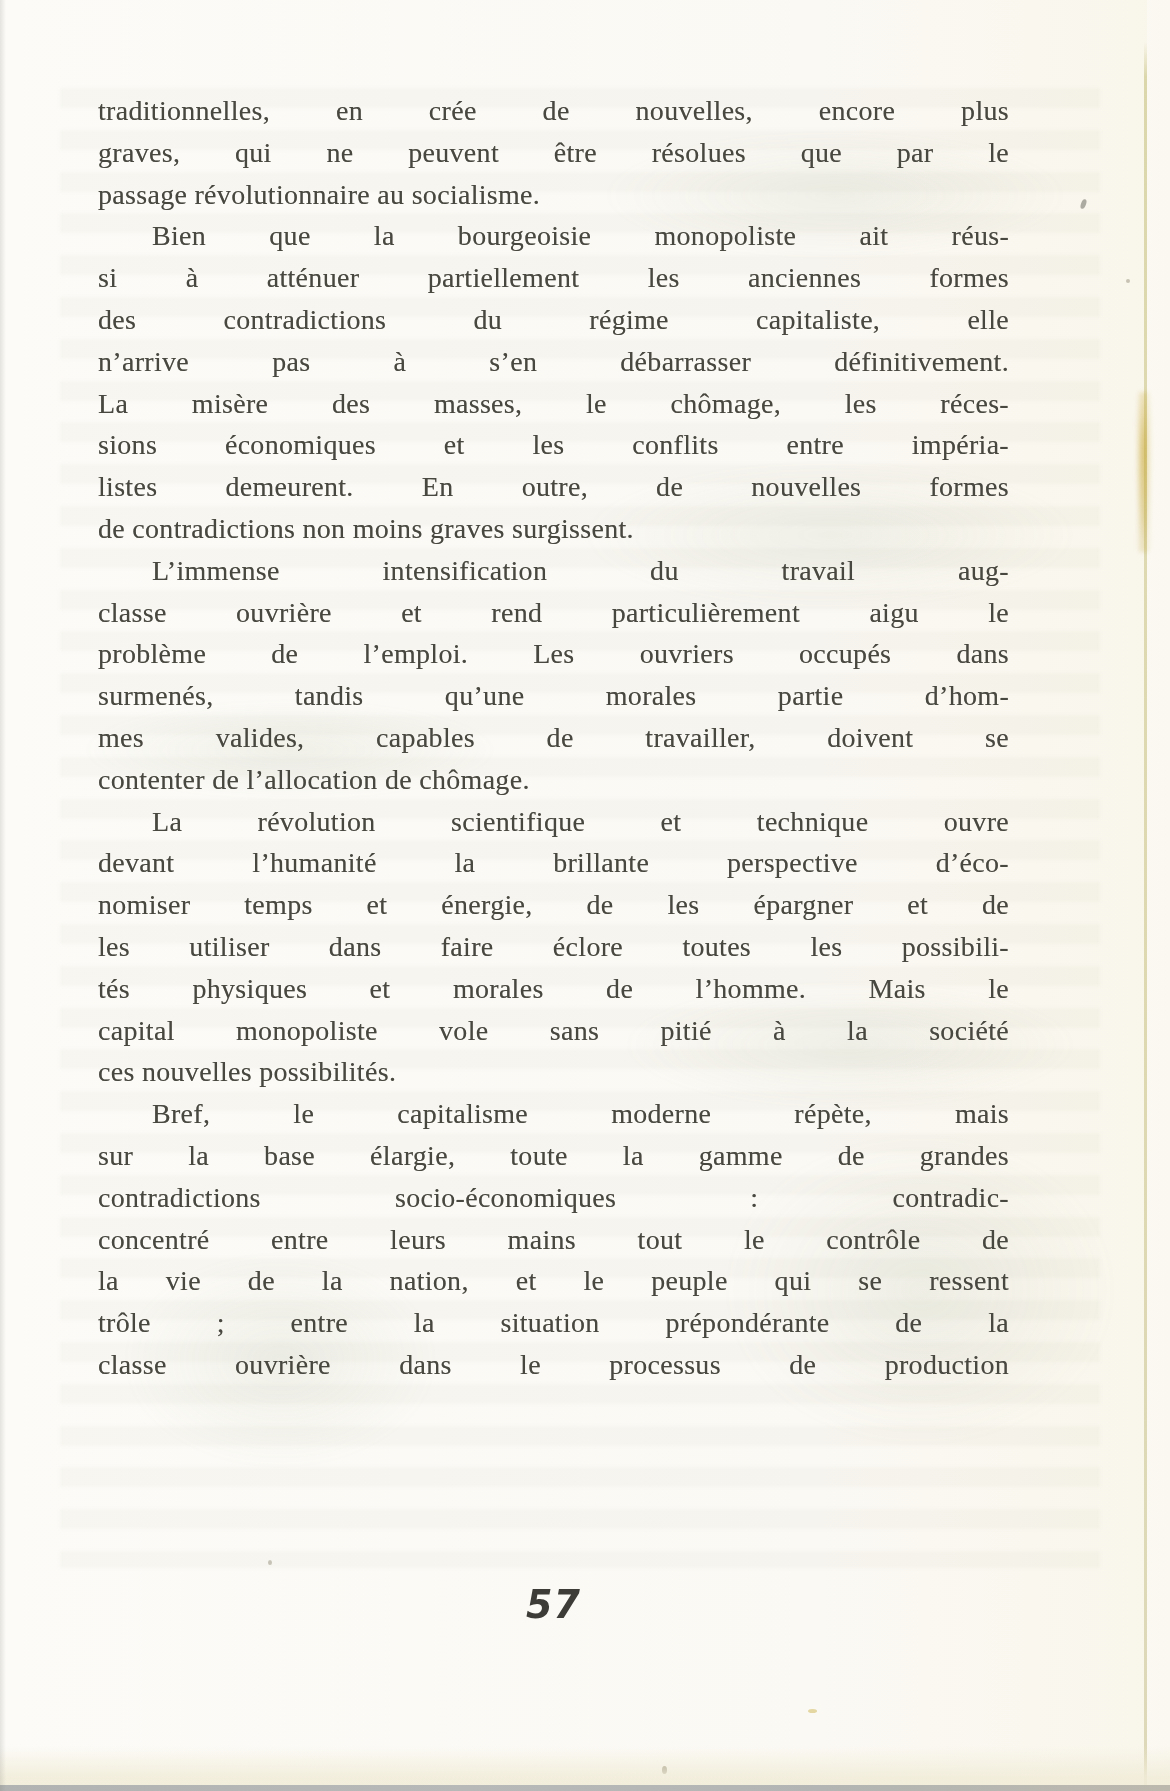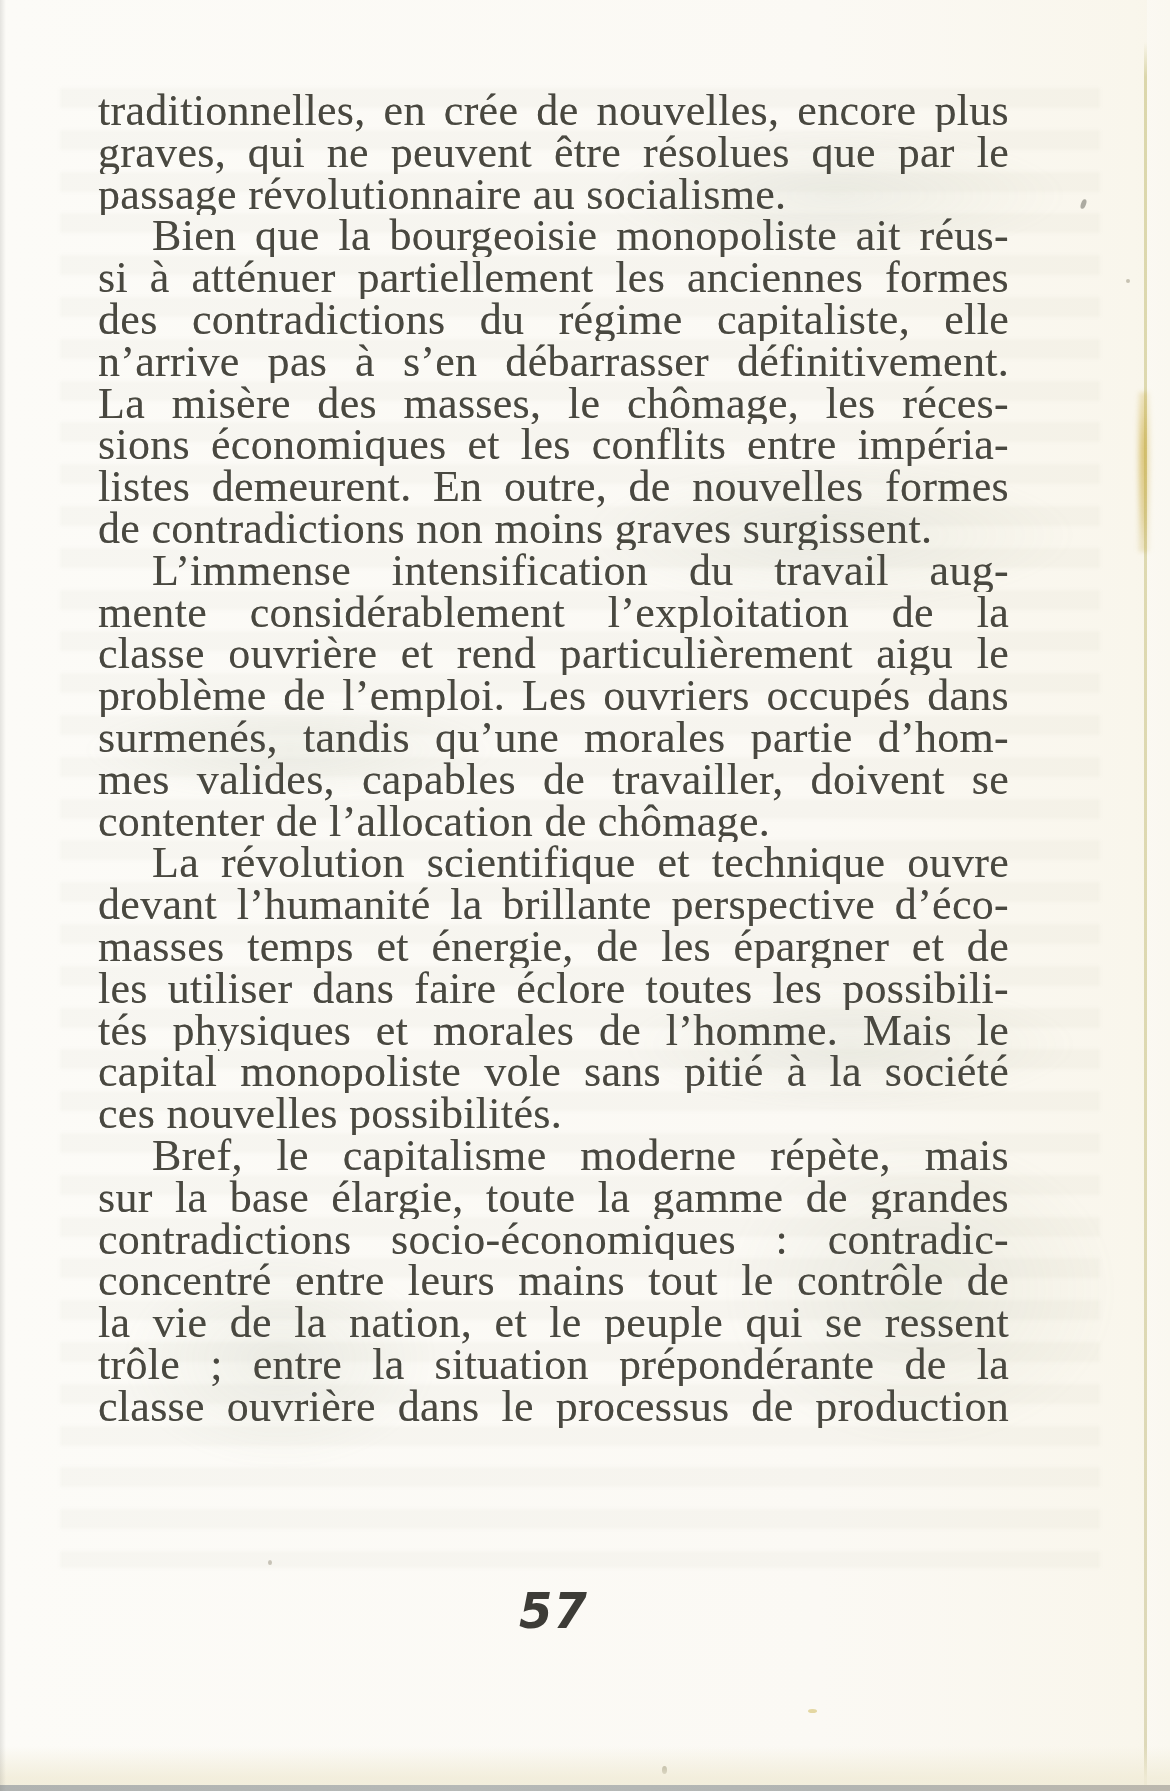--- a/index.html
+++ b/index.html
@@ -58,40 +58,40 @@
     pointer-events: none;
   }
   .smudge {
     position: absolute; pointer-events: none; filter: blur(3px);
     background: radial-gradient(ellipse at center, rgba(138,152,118,0.10), rgba(138,152,118,0) 70%);
   }
   .speck { position: absolute; border-radius: 50%; }
 
   .text-block {
     position: absolute; left: 98px; top: 90px; width: 911px;
-    font-size: 44px; color: #494840; letter-spacing: 0.3px;
+    font-size: 28px; color: #494840; letter-spacing: 0.3px;
     text-shadow: 0 0 0.6px rgba(73,72,64,0.45);
   }
   .para { margin: 0; }
   .tline {
     height: 41.8px; line-height: 41.8px; overflow: hidden;
     text-align: justify;
   }
   .tline:not(.pend)::after { content: ""; display: inline-block; width: 100%; height: 0; }
   .para.indent .tline:first-child { text-indent: 54px; }
 
   .pagenum-row {
     position: absolute; left: 98px; top: 1583px; width: 911px;
     text-align: center;
   }
   .pagenum {
     display: inline-block;
     font-family: "DejaVu Sans", sans-serif;
     font-weight: 800; font-style: italic;
-    font-size: 48px; letter-spacing: 1px; color: #3d3c37;
+    font-size: 38px; letter-spacing: 1px; color: #3d3c37;
     transform: scaleY(1.02);
   }
 </style>
 </head>
 <body>
 
 <div class="page">
 
   <div class="bleed"></div>
 
@@ -113,31 +113,30 @@
         <div class="tline">si à atténuer partiellement les anciennes formes</div>
         <div class="tline">des contradictions du régime capitaliste, elle</div>
         <div class="tline">n’arrive pas à s’en débarrasser définitivement.</div>
         <div class="tline">La misère des masses, le chômage, les réces-</div>
         <div class="tline">sions économiques et les conflits entre impéria-</div>
         <div class="tline">listes demeurent. En outre, de nouvelles formes</div>
         <div class="tline pend">de contradictions non moins graves surgissent.</div>
       </div>
       <div class="para indent">
         <div class="tline">L’immense intensification du travail aug-</div>
-        <div class="tline">mente considérablement l’exploitation de la</div>
         <div class="tline">classe ouvrière et rend particulièrement aigu le</div>
         <div class="tline">problème de l’emploi. Les ouvriers occupés dans</div>
         <div class="tline">surmenés, tandis qu’une morales partie d’hom-</div>
         <div class="tline">mes valides, capables de travailler, doivent se</div>
         <div class="tline pend">contenter de l’allocation de chômage.</div>
       </div>
       <div class="para indent">
         <div class="tline">La révolution scientifique et technique ouvre</div>
         <div class="tline">devant l’humanité la brillante perspective d’éco-</div>
-        <div class="tline">masses temps et énergie, de les épargner et de</div>
+        <div class="tline">nomiser temps et énergie, de les épargner et de</div>
         <div class="tline">les utiliser dans faire éclore toutes les possibili-</div>
         <div class="tline">tés physiques et morales de l’homme. Mais le</div>
         <div class="tline">capital monopoliste vole sans pitié à la société</div>
         <div class="tline pend">ces nouvelles possibilités.</div>
       </div>
       <div class="para indent">
         <div class="tline">Bref, le capitalisme moderne répète, mais</div>
         <div class="tline">sur la base élargie, toute la gamme de grandes</div>
         <div class="tline">contradictions socio-économiques : contradic-</div>
         <div class="tline">concentré entre leurs mains tout le contrôle de</div>

